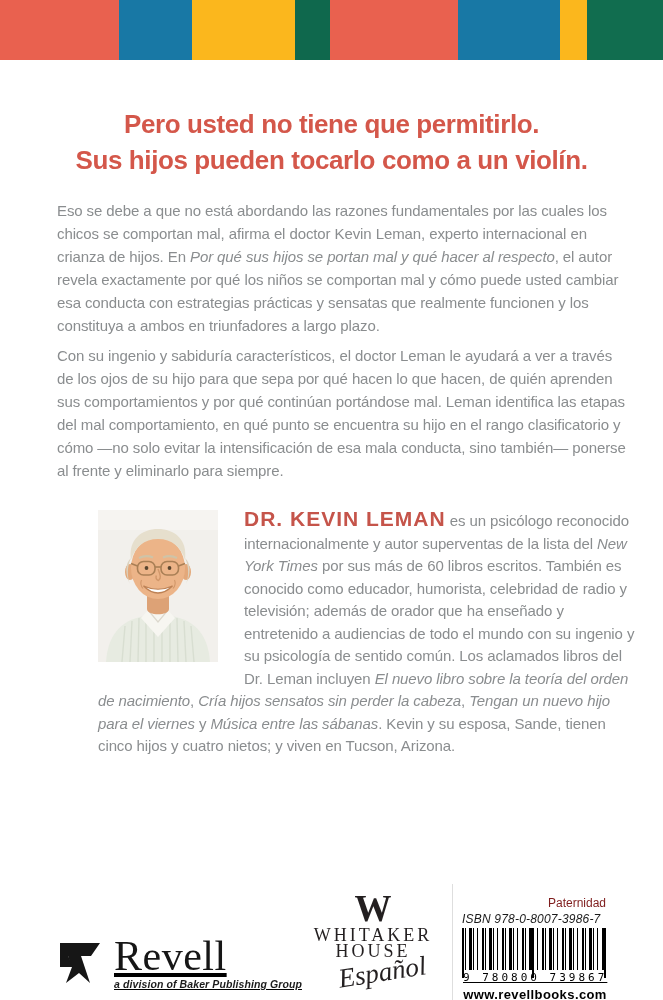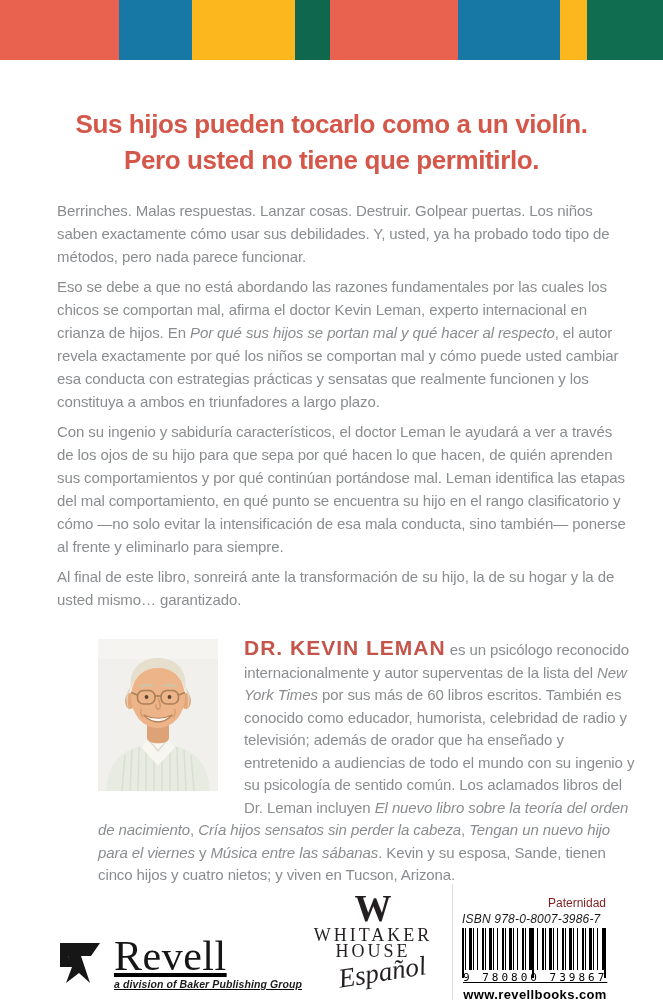--- a/index.html
+++ b/index.html
@@ -102,29 +102,27 @@
       <div style="width: 73px; background: rgb(24, 120, 165);"></div>
       <div style="width: 103px; background: rgb(251, 183, 29);"></div>
       <div style="width: 35px; background: rgb(15, 104, 77);"></div>
       <div style="width: 128px; background: rgb(233, 97, 79);"></div>
       <div style="width: 102px; background: rgb(24, 120, 165);"></div>
       <div style="width: 27px; background: rgb(251, 183, 29);"></div>
       <div style="width: 76px; background: rgb(17, 109, 79);"></div>
     </div>
 
   <div class="headline" style="color: rgb(212, 87, 74);">
+    <div>Pero usted no tiene que permitirlo.</div>
     <div>Sus hijos pueden tocarlo como a un violín.</div>
-    <div>Pero usted no tiene que permitirlo.</div>
   </div>
 
   <div class="body-copy">
-    <p><span>Berrinches. Malas respuestas. Lanzar cosas. Destruir. Golpear puertas. Los niños saben exactamente cómo usar sus debilidades. Y, usted, ya ha probado todo tipo de métodos, pero nada parece funcionar.</span></p>
     <p><span>Eso se debe a que no está abordando las razones fundamentales por las cuales los chicos se comportan mal, afirma el doctor Kevin Leman, experto internacional en crianza de hijos. En </span><em>Por qué sus hijos se portan mal y qué hacer al respecto</em><span>, el autor revela exactamente por qué los niños se comportan mal y cómo puede usted cambiar esa conducta con estrategias prácticas y sensatas que realmente funcionen y los constituya a ambos en triunfadores a largo plazo.</span></p>
     <p><span>Con su ingenio y sabiduría característicos, el doctor Leman le ayudará a ver a través de los ojos de su hijo para que sepa por qué hacen lo que hacen, de quién aprenden sus comportamientos y por qué continúan portándose mal. Leman identifica las etapas del mal comportamiento, en qué punto se encuentra su hijo en el rango clasificatorio y cómo —no solo evitar la intensificación de esa mala conducta, sino también— ponerse al frente y eliminarlo para siempre.</span></p>
-    <p><span>Al final de este libro, sonreirá ante la transformación de su hijo, la de su hogar y la de usted mismo… garantizado.</span></p>
   </div>
 
   <div class="author">
     <div class="photo-frame">
       <svg width="120" height="152" viewBox="0 0 120 152">
         <rect width="120" height="152" fill="#f2f0ec"></rect>
         <rect y="0" width="120" height="20" fill="#f6f4f1"></rect>
 
         <path d="M8 152 C10 122 26 105 60 105 C94 105 110 122 112 152 Z" fill="#e7ebe1"></path>
         <g stroke="#d8ded1" stroke-width="1.4" fill="none">

